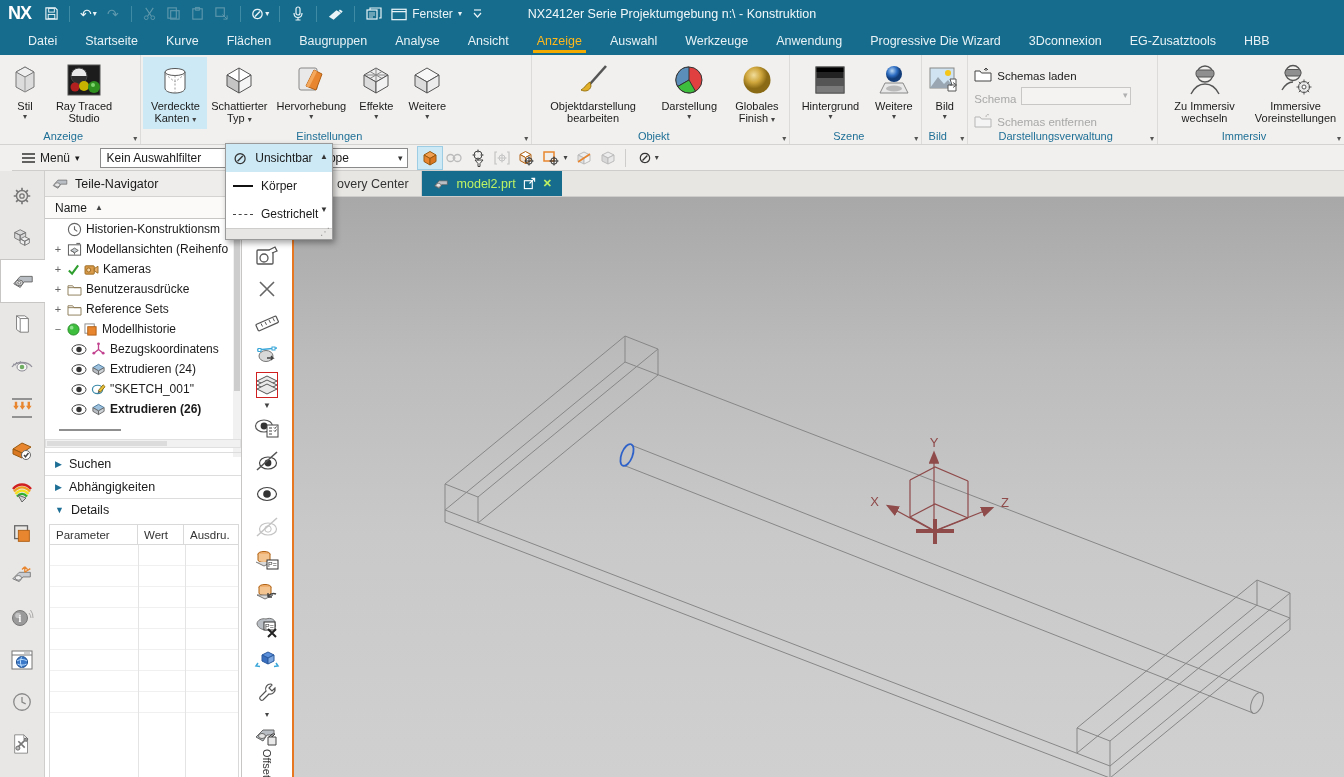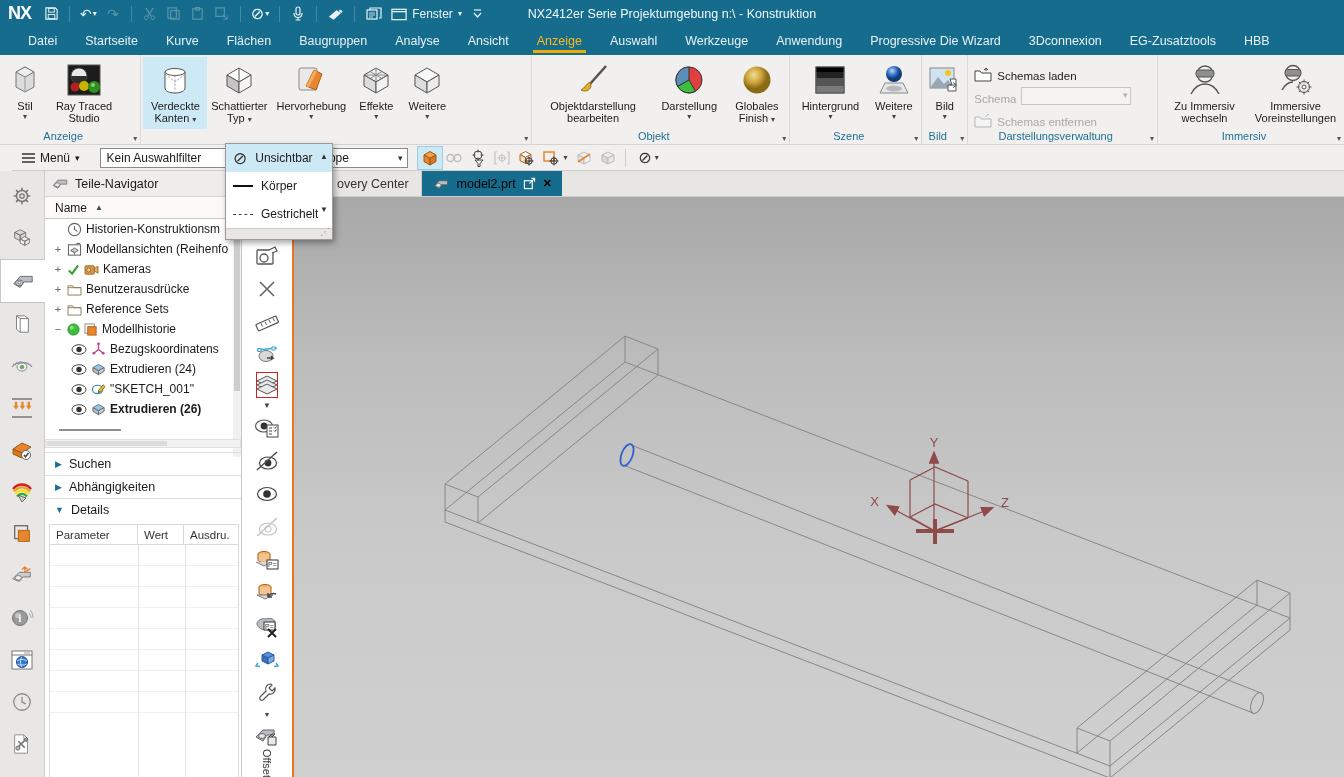--- a/index.html
+++ b/index.html
@@ -78,21 +78,21 @@
   .dt-col1 { width:88px; border-right:1px solid #d9d9d9; height:100%; line-height:20px; }
   .dt-col2 { width:46px; border-right:1px solid #d9d9d9; height:100%; line-height:20px; }
   .dt-col3 { flex:1; height:100%; line-height:20px; }
   .dt-body { position:absolute; left:0; right:0; top:20px; bottom:0; }
   .dt-v1 { position:absolute; left:88px; top:0; bottom:0; width:1px; background:#e4e4e4; }
   .dt-v2 { position:absolute; left:135px; top:0; bottom:0; width:1px; background:#e4e4e4; }
   .dt-row { height:21px; border-bottom:1px solid #f0f0f0; }
 
   .tabrow { position:absolute; left:242px; top:171px; width:1102px; height:26px; background:#e8e6e3; border-bottom:1px solid #cfcdcb; display:flex; align-items:stretch; }
   .doc-tab { display:flex; align-items:center; padding:0 12px 0 95px; color:#333; font-size:12.5px; border-right:1px solid #cfcdcb; }
-  .doc-tab.active { background:#156c8c; color:#000000; padding:0 10px; gap:7px; border-right:none; }
+  .doc-tab.active { background:#156c8c; color:#bef264; padding:0 10px; gap:7px; border-right:none; }
   .doc-tab.active .x { font-size:11px; font-weight:bold; }
 
   .vtoolbar { position:absolute; left:242px; top:197px; width:52px; height:580px; background:#fff; border-right:2px solid #e87722; display:flex; flex-direction:column; align-items:center; padding-top:42px; }
   .vt-slot { height:33px; display:flex; flex-direction:column; align-items:center; justify-content:center; }
   .vt-caret { font-size:8px; color:#444; line-height:7px; }
   .vt-offset { margin-top:6px; transform:rotate(90deg); transform-origin:center; font-size:11px; color:#333; white-space:nowrap; }
 
   .viewport { position:absolute; left:294px; top:197px; width:1050px; height:580px; background:linear-gradient(180deg,#a8a8a8 0%,#bcbcbc 28%,#c9c9c9 58%,#d0d0d0 100%); }
 
   
@@ -292,20 +292,21 @@
         <div class="ric">
           <svg width="32" height="30" viewBox="0 0 32 30">
               <path d="M4 10 L16 3 L28 10 L16 17 Z" fill="#f7f7f7" stroke="#555"></path>
               <path d="M4 10 L16 17 L16 28 L4 21 Z" fill="#dcdcdc" stroke="#555"></path>
               <path d="M28 10 L16 17 L16 28 L28 21 Z" fill="#ececec" stroke="#555"></path>
             </svg>
         </div>
         <span class="rlab">Weitere</span>
         <span class="caret-under">▾</span>
       </div>
+      <span class="glabel">Einstellungen</span>
       <span class="gcaret">▾</span>
     </div>
 
     <div class="rgroup" style="width:258px;justify-content:space-between;">
       <div class="rbtn" style="width:120px;">
         <div class="ric">
           <svg width="34" height="34" viewBox="0 0 34 34">
               <path d="M30 3 L14 21" stroke="#555" stroke-width="2.6" fill="none"></path>
               <path d="M14 19 C10 21 9 25 5 27 C9 29 14 28 15 23 Z" fill="#e3b129" stroke="#9a7410"></path>
             </svg>

